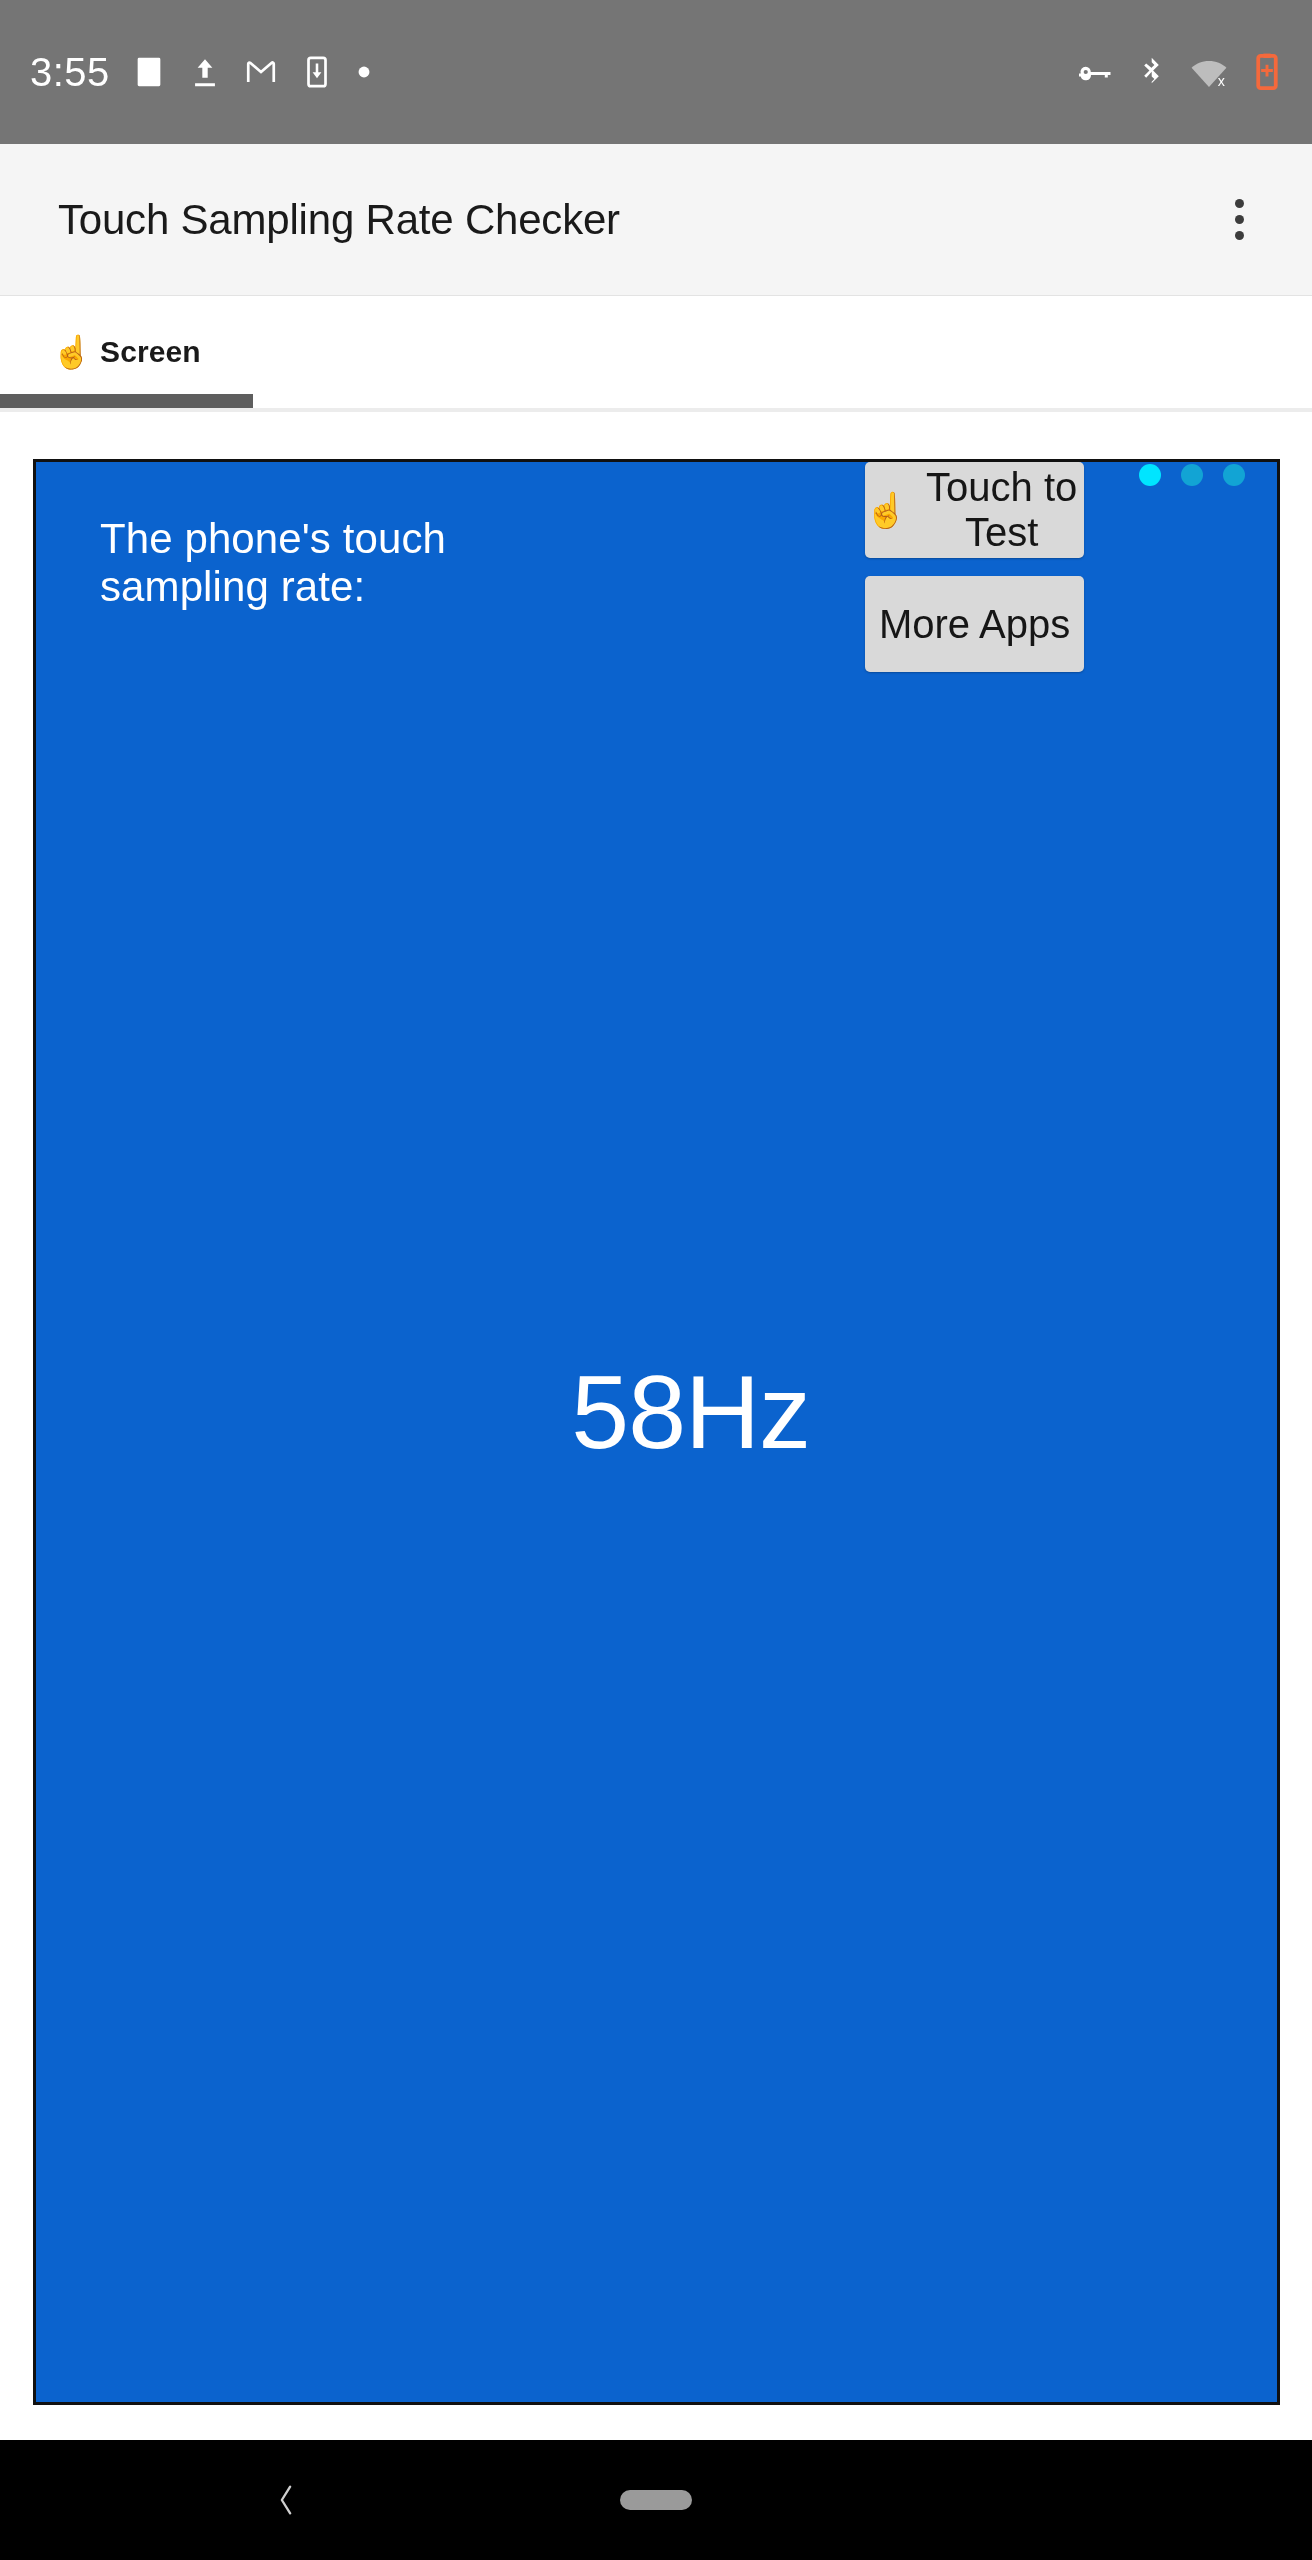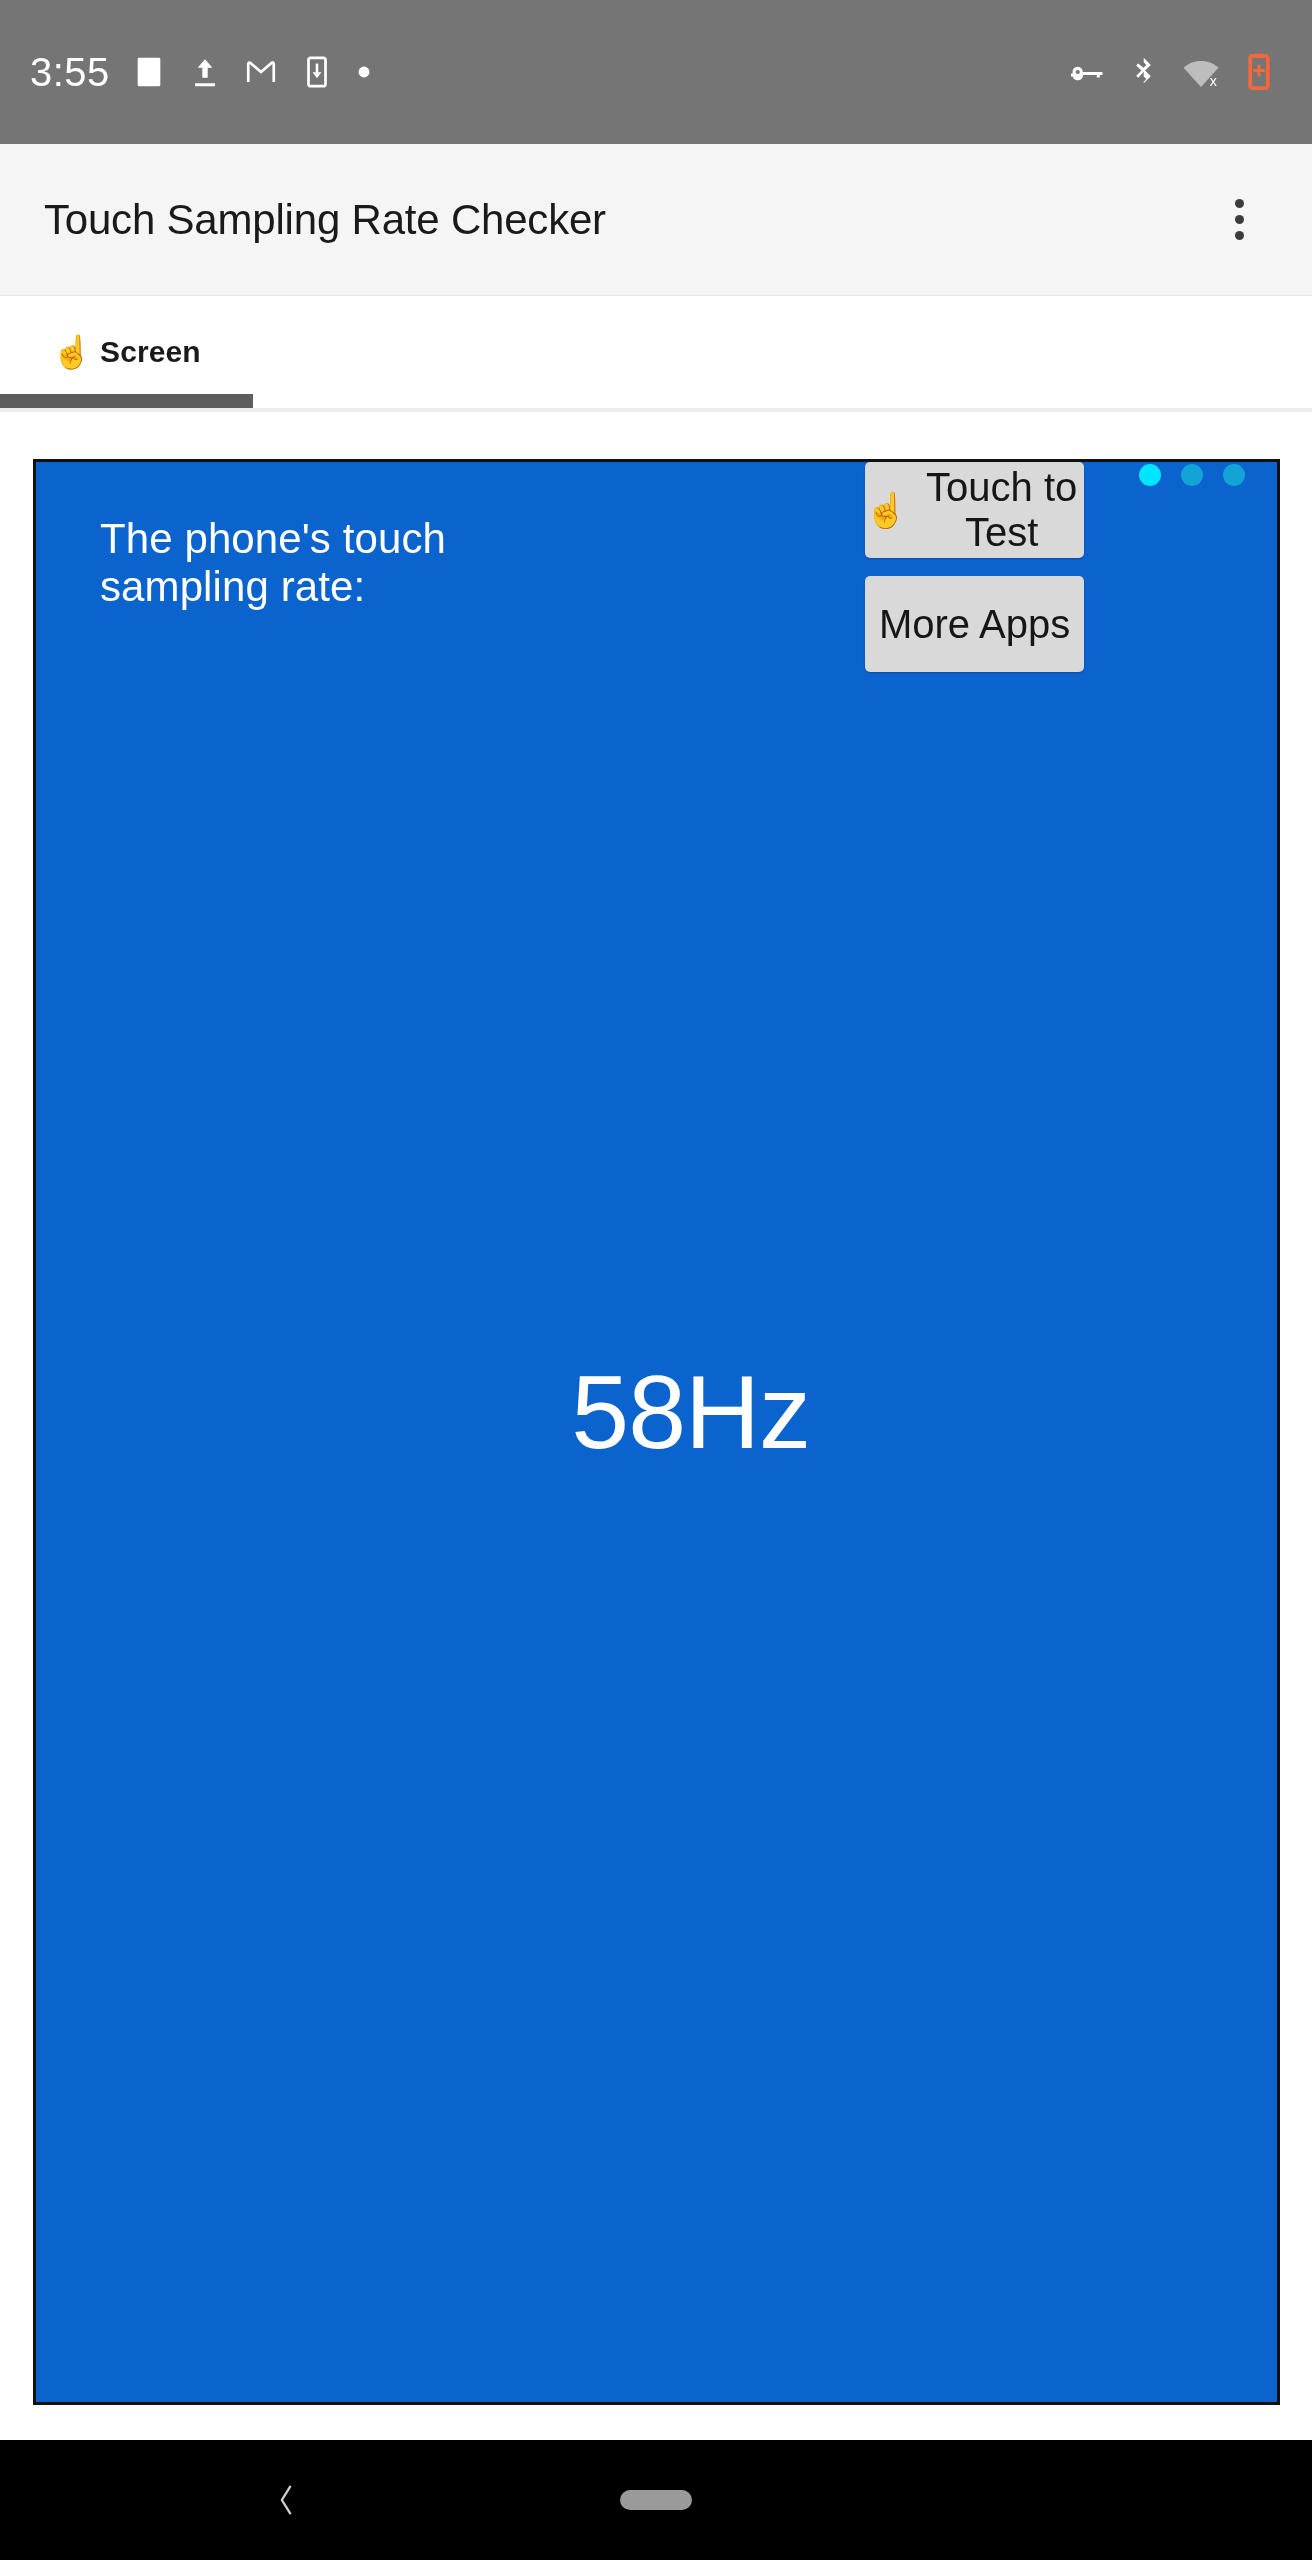--- a/index.html
+++ b/index.html
@@ -14,21 +14,21 @@
     width:1312px; height:2560px;
     background:#ffffff;
     display:flex; flex-direction:column;
   }
 
   
   .status-bar {
     height:144px;
     background:#757575;
     display:flex; align-items:center;
-    padding:0 36px 0 30px;
+    padding:0 28px 0 30px;
     flex:0 0 auto;
     gap:35px;
   }
   .status-left { display:flex; align-items:center; gap:22px; }
   .status-right { margin-left:auto; display:flex; align-items:center; gap:22px; }
   .clock {
     color:#ffffff; font-size:40px; letter-spacing:0.5px;
     font-family:"Liberation Sans", sans-serif;
   }
   .sicon { display:block; }
@@ -39,20 +39,21 @@
     background:#f5f5f5;
     display:flex; align-items:center;
     padding:0 38px 0 44px;
     border-bottom:1px solid #e3e3e3;
     flex:0 0 auto;
     position:relative;
   }
   .app-title {
     font-size:42px; color:#1a1a1a; font-weight:400;
     letter-spacing:-0.2px;
+    margin-left:14px;
   }
   .overflow-btn {
     margin-left:auto;
     width:70px; height:70px;
     display:flex; flex-direction:column;
     align-items:center; justify-content:center;
     gap:7px; cursor:pointer;
   }
   .overflow-btn i {
     display:block; width:9px; height:9px; border-radius:50%;

